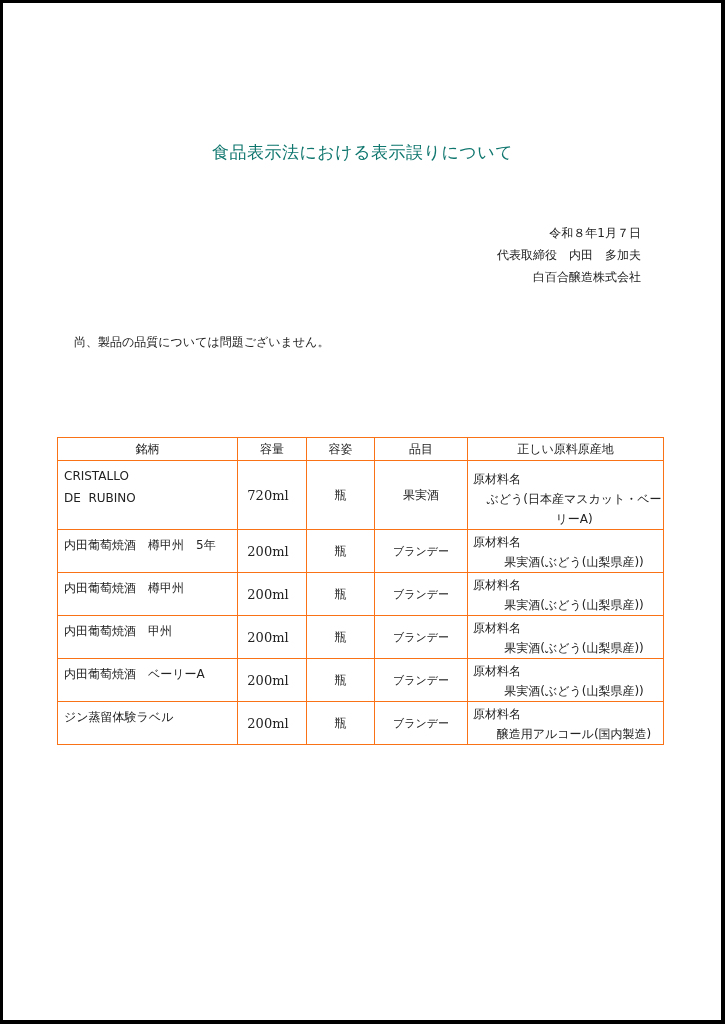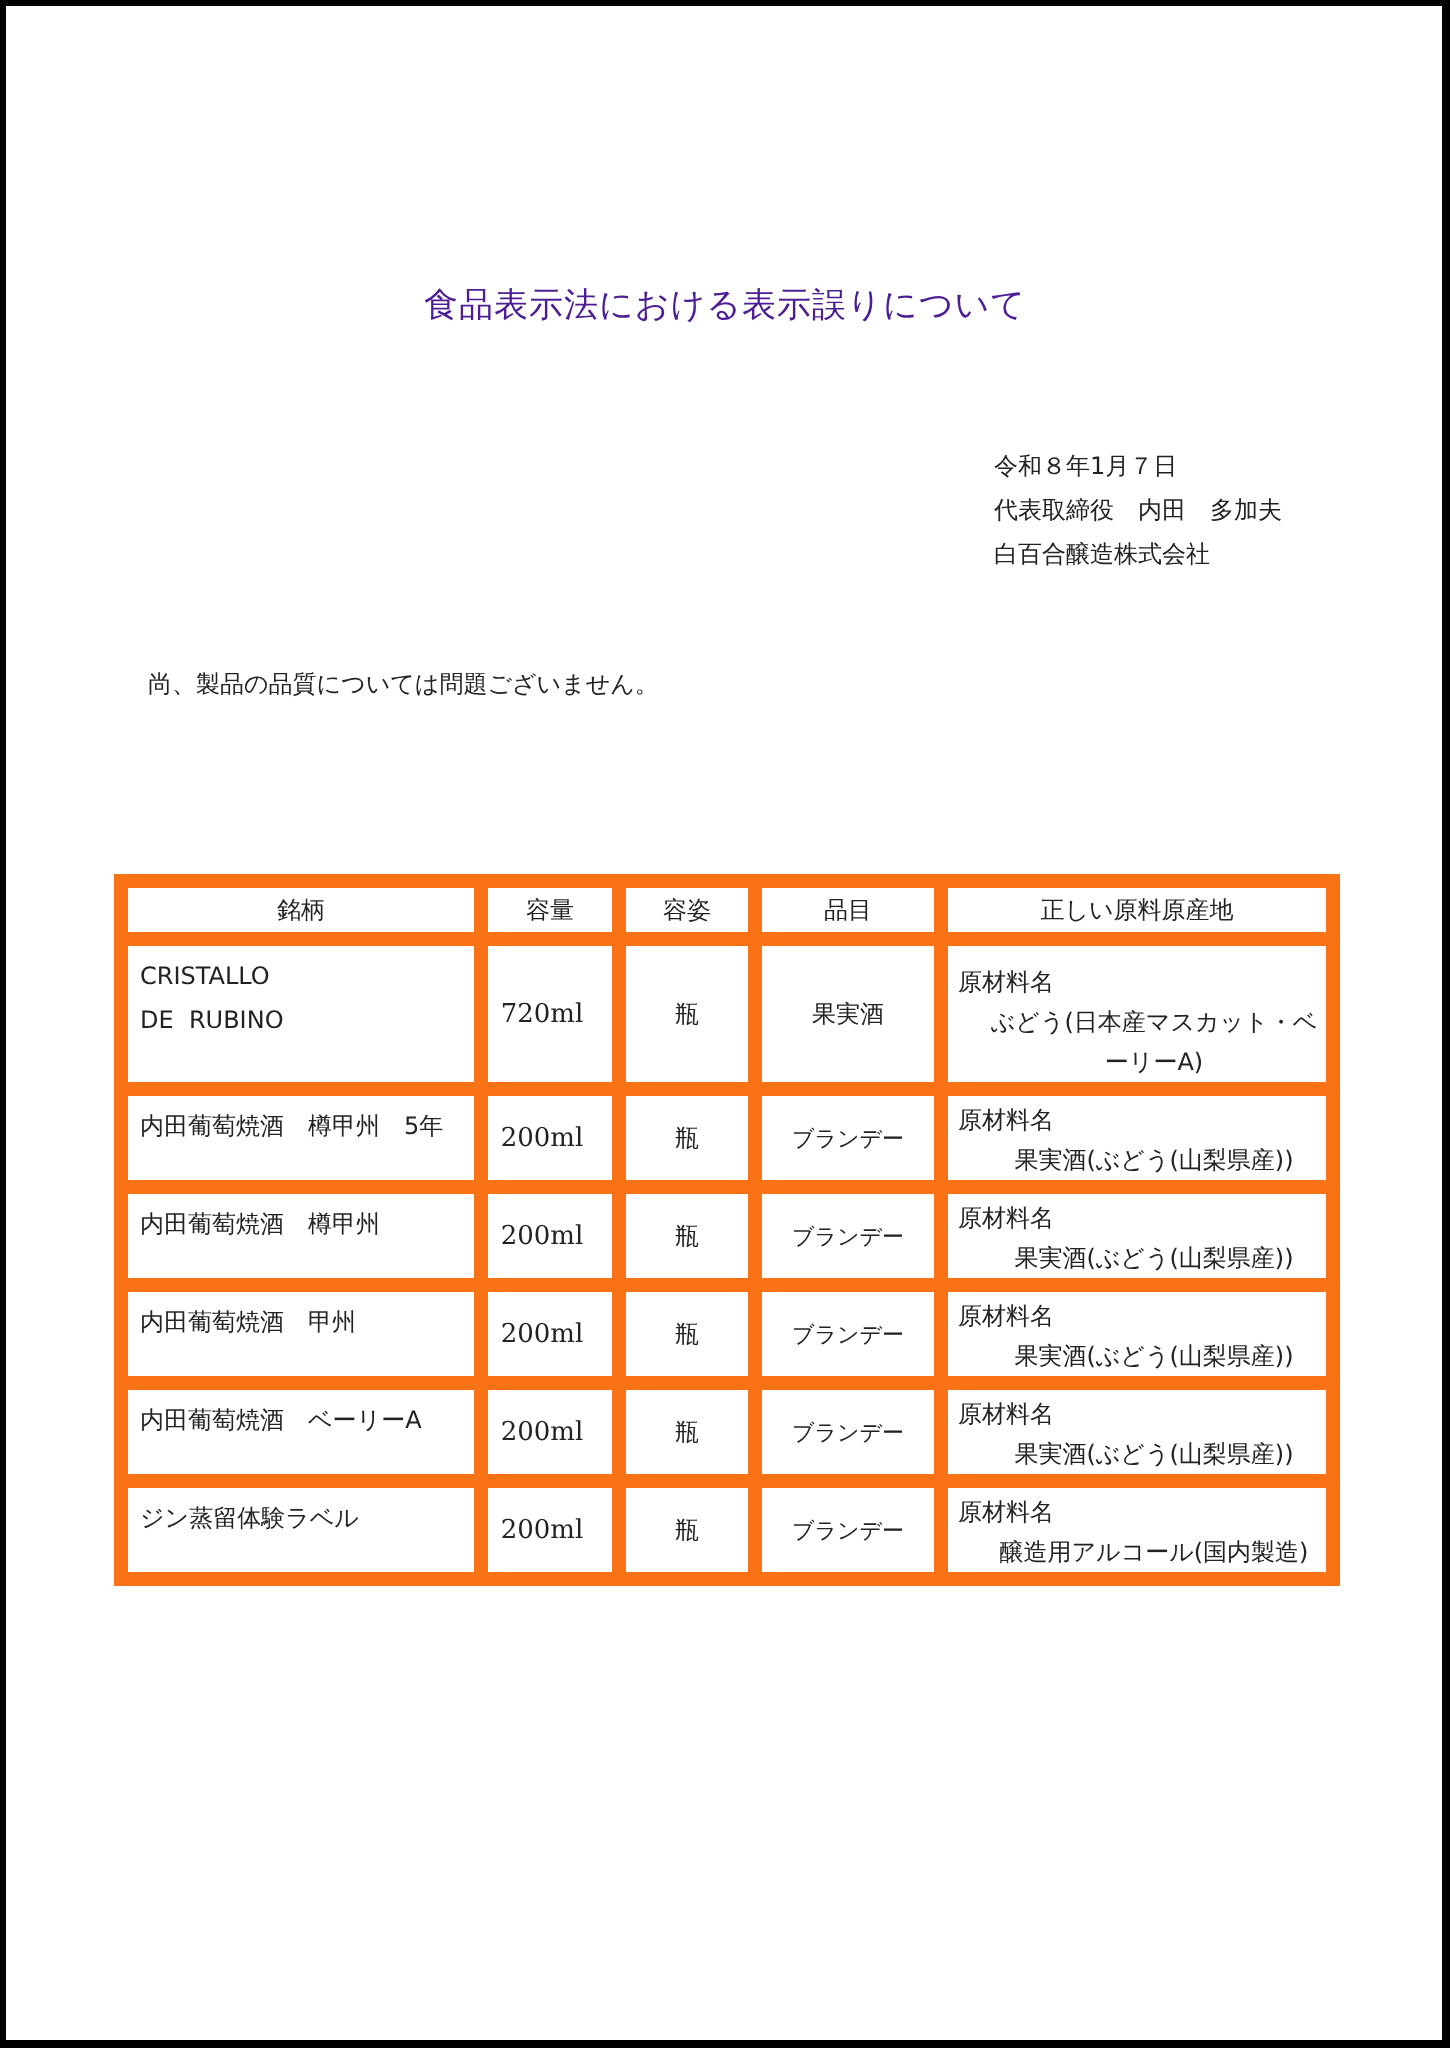--- a/index.html
+++ b/index.html
@@ -11,42 +11,43 @@
   .frame {
     position: absolute; left: 0; top: 0; width: 725px; height: 1024px;
     box-sizing: border-box;
     border-top: 3px solid #000; border-left: 3px solid #000;
     border-right: 4px solid #000; border-bottom: 4px solid #000;
   }
   .title {
     position: absolute; left: 0; width: 725px; top: 141px;
     text-align: center; font-size: 17px; letter-spacing: 0.5px;
     font-family: "DejaVu Sans", "Liberation Sans", sans-serif;
-    color: #4c1d95;
+    color: #0f766e;
   }
   .meta {
     position: absolute; left: 497px; top: 222px; font-size: 12px;
     line-height: 22px;
     font-family: "DejaVu Sans", "Liberation Sans", sans-serif;
+    text-align: right;
   }
   .meta div { white-space: pre; }
   .body-text {
     position: absolute; left: 62px; top: 331px; width: 600px;
     font-size: 12px; line-height: 22px;
     font-family: "DejaVu Sans", "Liberation Sans", sans-serif;
   }
   .body-text p { margin: 0; }
   .indent { text-indent: 1em; }
   table {
     position: absolute; left: 57px; top: 437px;
     border-collapse: collapse; table-layout: fixed;
     font-size: 12px;
     font-family: "DejaVu Sans", "Liberation Sans", sans-serif;
   }
-  td, th { border: 7px solid #f97316; padding: 0; vertical-align: top; }
+  td, th { border: 1px solid #f97316; padding: 0; vertical-align: top; }
   th { font-weight: normal; height: 22px; text-align: center; vertical-align: middle; }
   .c1 { width: 180px; } .c2 { width: 69px; } .c3 { width: 68px; } .c4 { width: 93px; } .c5 { width: 196px; }
   .name { padding: 4px 0 0 6px; line-height: 22px; white-space: pre; }
   .num { text-align: center; padding-right: 8px; vertical-align: middle; font-family: "DejaVu Serif", "Liberation Serif", serif; font-size: 13px; }
   .ctr { text-align: center; vertical-align: middle; }
   .ctr.cat { font-size: 11px; }
   .origin { padding: 2px 0 0 5px; line-height: 20px; }
   .origin .sub { padding-left: 12px; text-align: center; }
   tr.r { height: 43px; }
   tr.r1 { height: 66px; }

